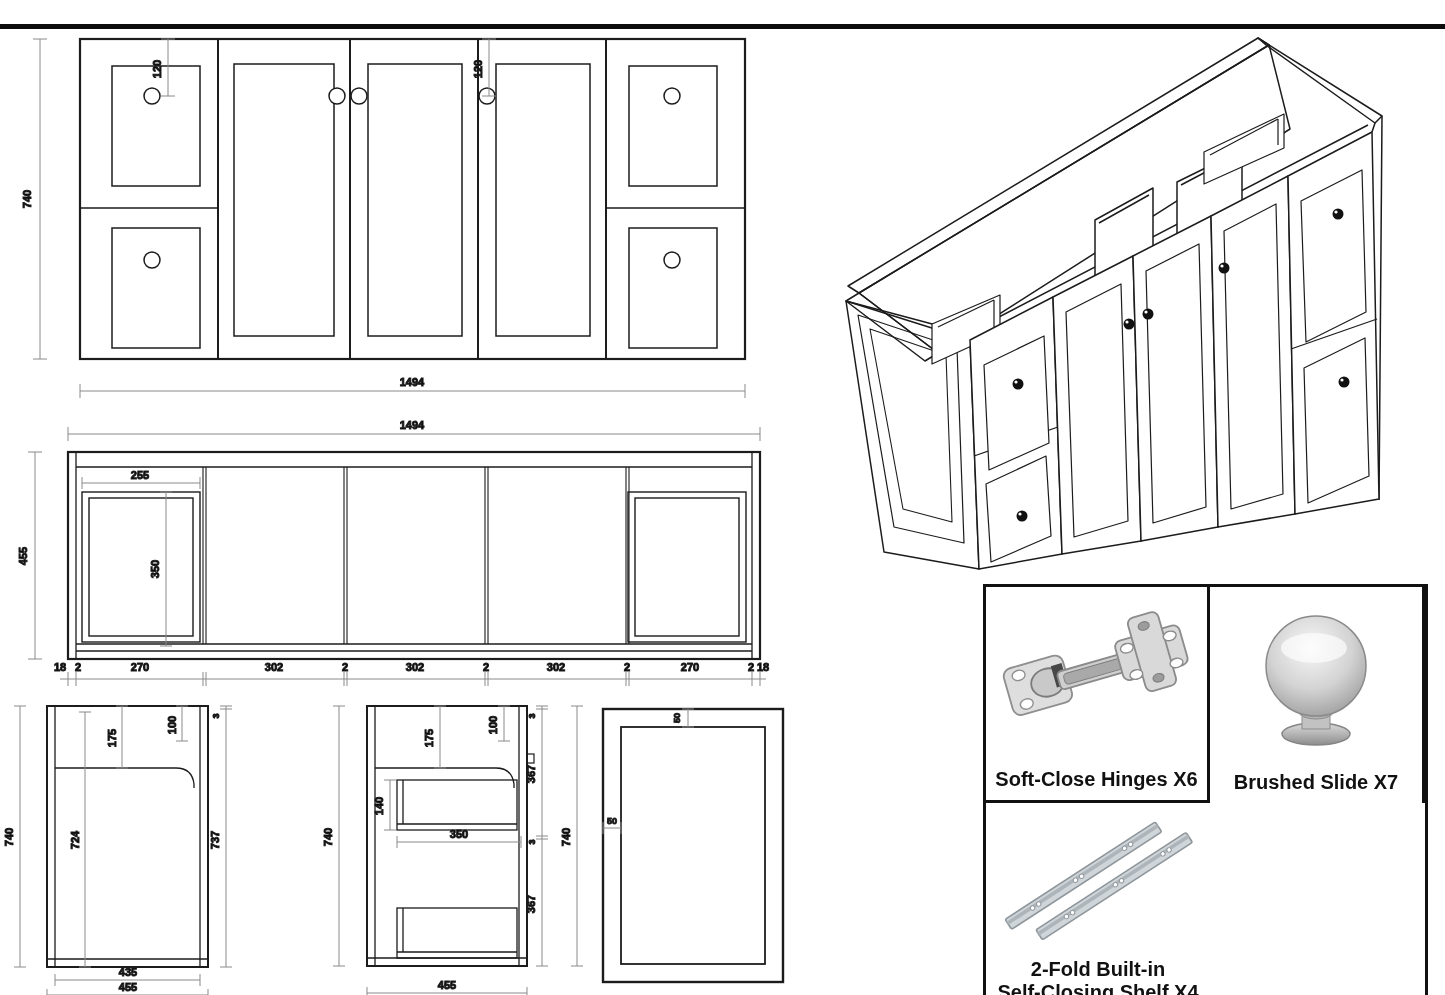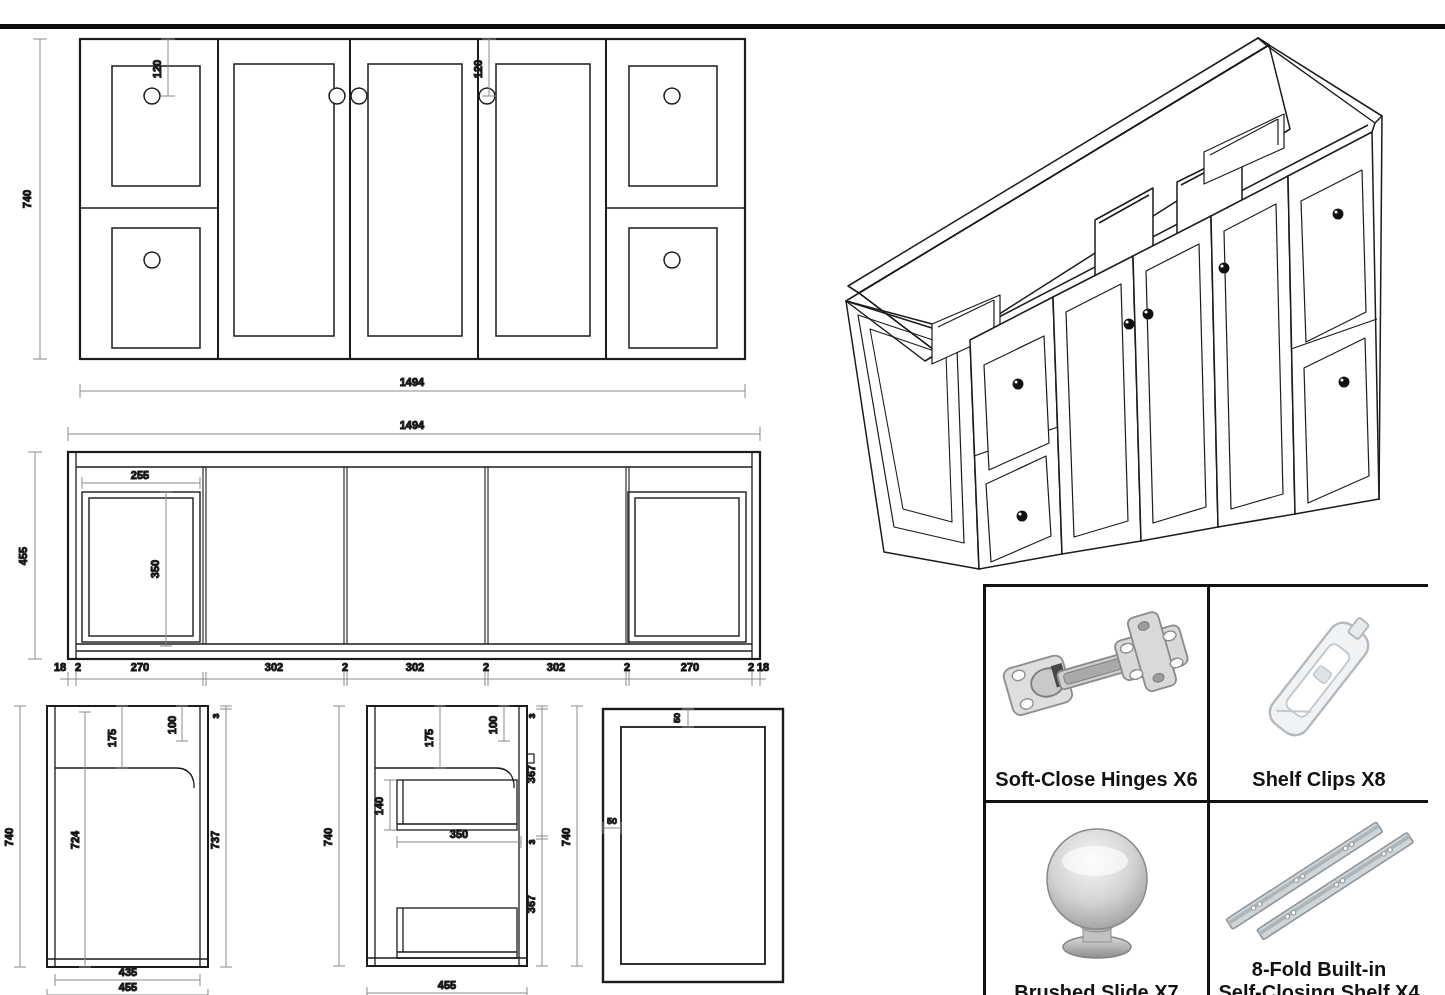--- a/index.html
+++ b/index.html
@@ -248,34 +248,20 @@
           <ellipse cx="152" cy="92" rx="7" ry="5" fill="#fff" stroke="#8a8a8a" stroke-width="1.5"></ellipse>
           <ellipse cx="197" cy="92" rx="7" ry="5" fill="#fff" stroke="#8a8a8a" stroke-width="1.5"></ellipse>
           <ellipse cx="174" cy="44" rx="6" ry="4.5" fill="#9c9c9c" stroke="#7e7e7e" stroke-width="1.2"></ellipse>
           <ellipse cx="174" cy="102" rx="6" ry="4.5" fill="#9c9c9c" stroke="#7e7e7e" stroke-width="1.2"></ellipse>
         </g>
       </svg>
     </div>
     <div class="caption">Soft-Close Hinges X6</div>
   </div>
 
-  <div class="cell bb">
-    <div class="art">
-      <svg width="150" height="158" viewBox="0 0 150 170">
-        <g transform="rotate(38 75 85)">
-          <rect x="52" y="18" width="46" height="134" rx="16" fill="#f0f2f4" stroke="#b3b9be" stroke-width="2.5"></rect>
-          <rect x="62" y="44" width="26" height="86" rx="7" fill="#ffffff" stroke="#c2c8cc" stroke-width="2"></rect>
-          <rect x="68" y="6" width="14" height="20" rx="3" fill="#e8ebed" stroke="#b3b9be" stroke-width="2"></rect>
-          <rect x="67" y="72" width="16" height="14" rx="3" fill="#dfe3e6" stroke="#c2c8cc" stroke-width="1.5"></rect>
-          <path d="M60 140 L90 118" stroke="#c2c8cc" stroke-width="2" fill="none"></path>
-        </g>
-      </svg>
-    </div>
-    <div class="caption">Shelf Clips X8</div>
-  </div>
 
   <div class="cell br">
     <div class="art">
       <svg width="160" height="150" viewBox="0 0 160 150">
         <defs>
           <radialGradient id="knobg" cx="45%" cy="32%" r="75%">
             <stop offset="0%" stop-color="#f7f7f7"></stop>
             <stop offset="55%" stop-color="#d3d3d3"></stop>
             <stop offset="100%" stop-color="#9a9a9a"></stop>
           </radialGradient>
@@ -316,18 +302,18 @@
             <circle cx="44" cy="64" r="2.4"></circle>
                 <circle cx="52" cy="64" r="2.4"></circle>
             <circle cx="108" cy="64" r="2.4"></circle>
                 <circle cx="116" cy="64" r="2.4"></circle>
             <circle cx="170" cy="64" r="2.4"></circle>
                 <circle cx="178" cy="64" r="2.4"></circle>
           </g>
         </g>
       </svg>
     </div>
-    <div class="caption">8-Fold Built-in</div>
+    <div class="caption">2-Fold Built-in</div>
     <div class="caption">Self-Closing Shelf X4</div>
   </div>
 
 </div>
 </div>
 
 </body></html>

